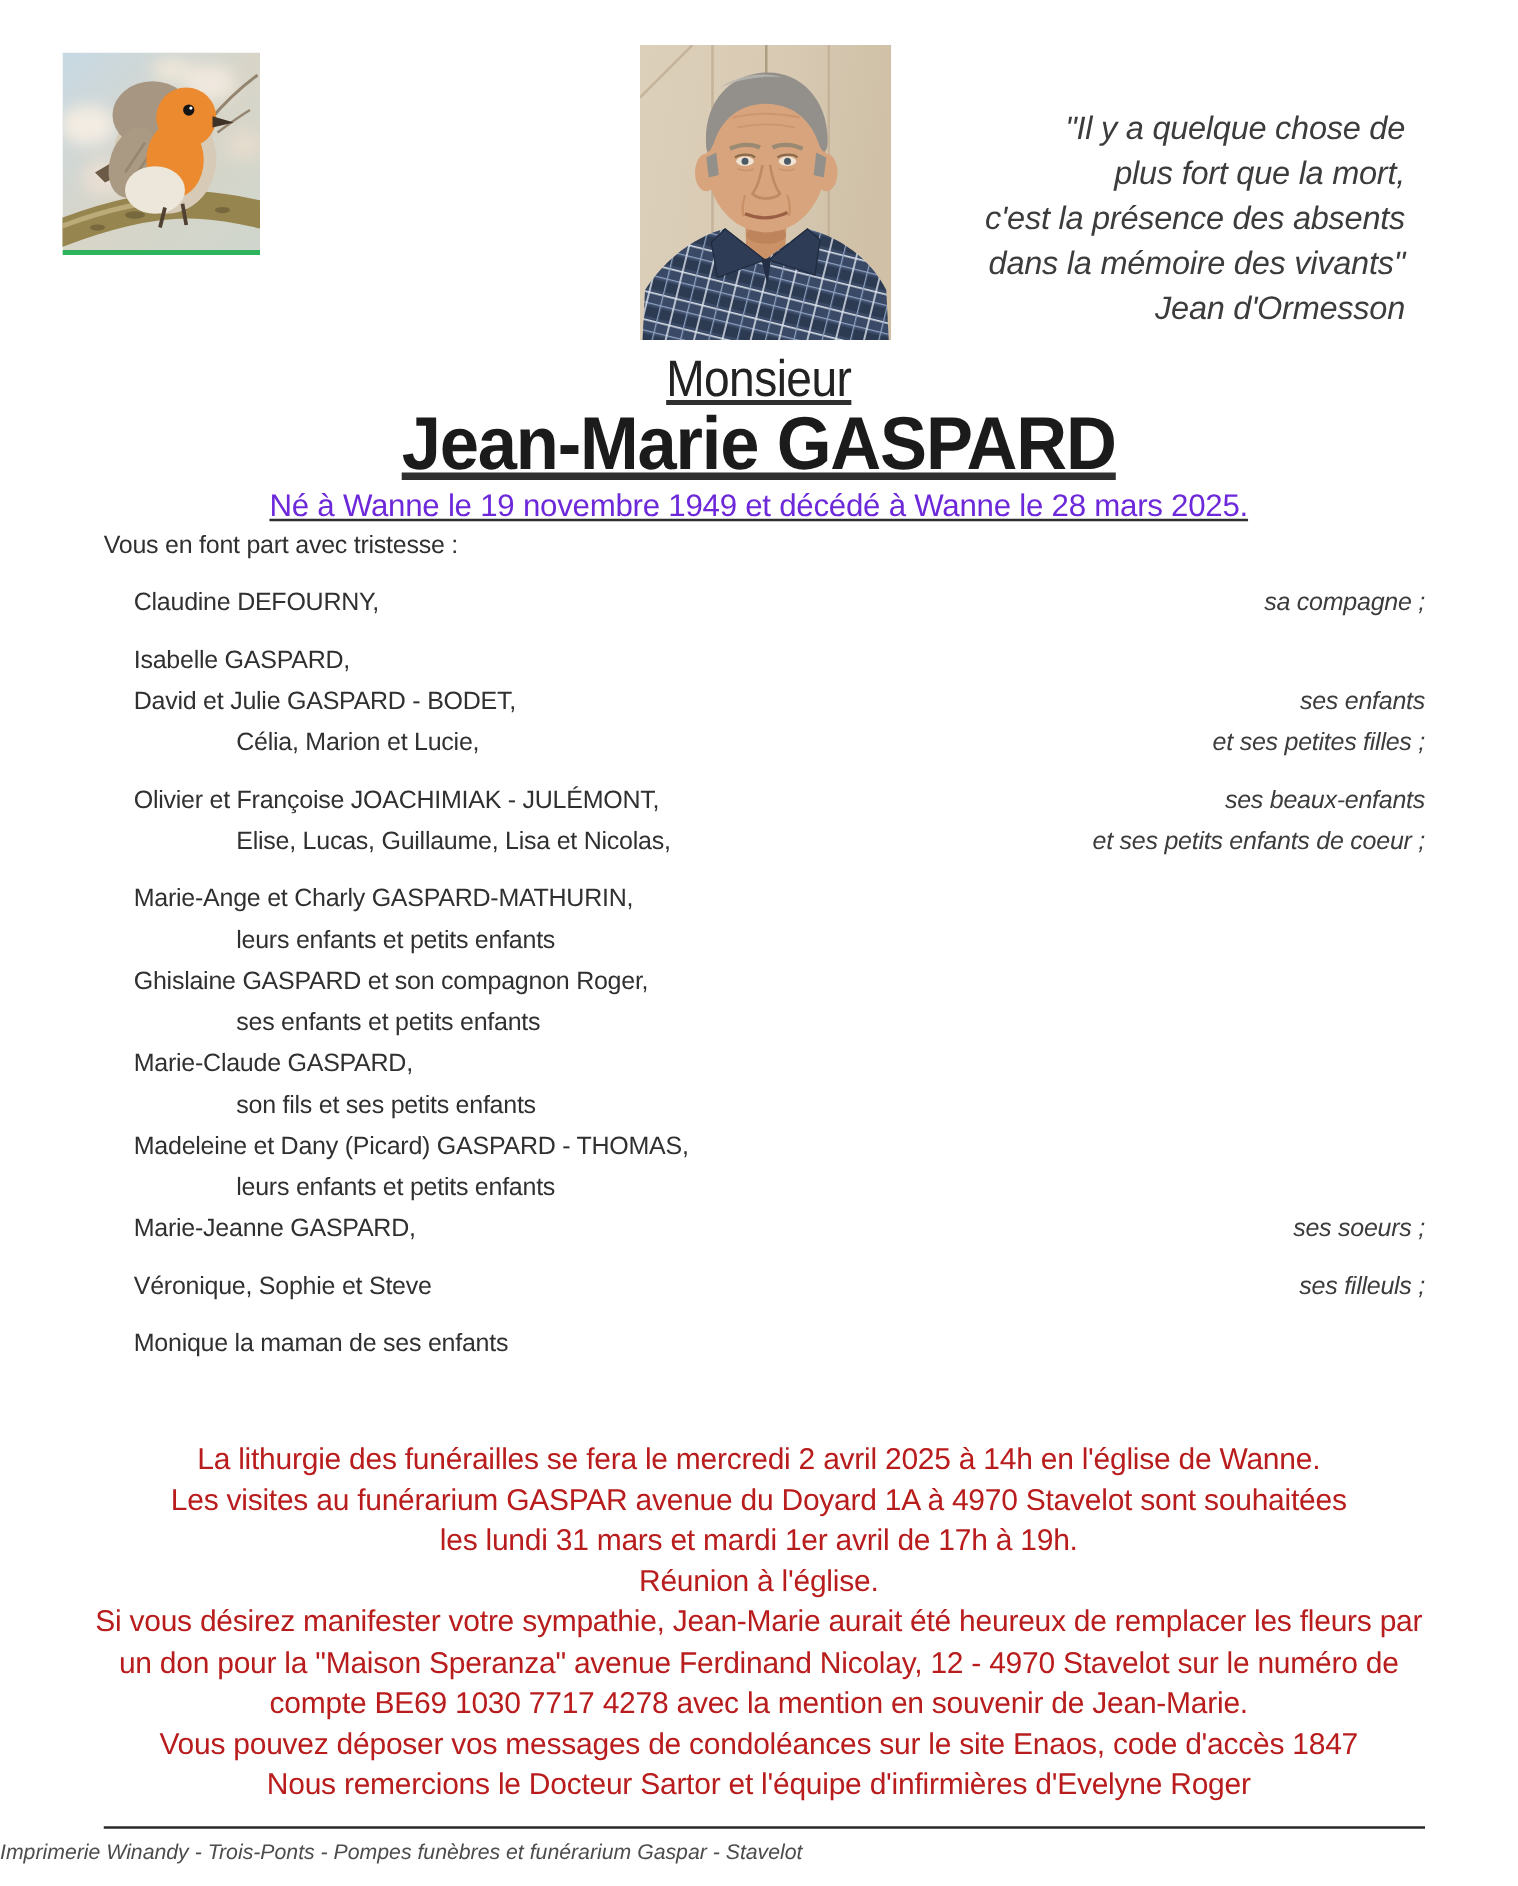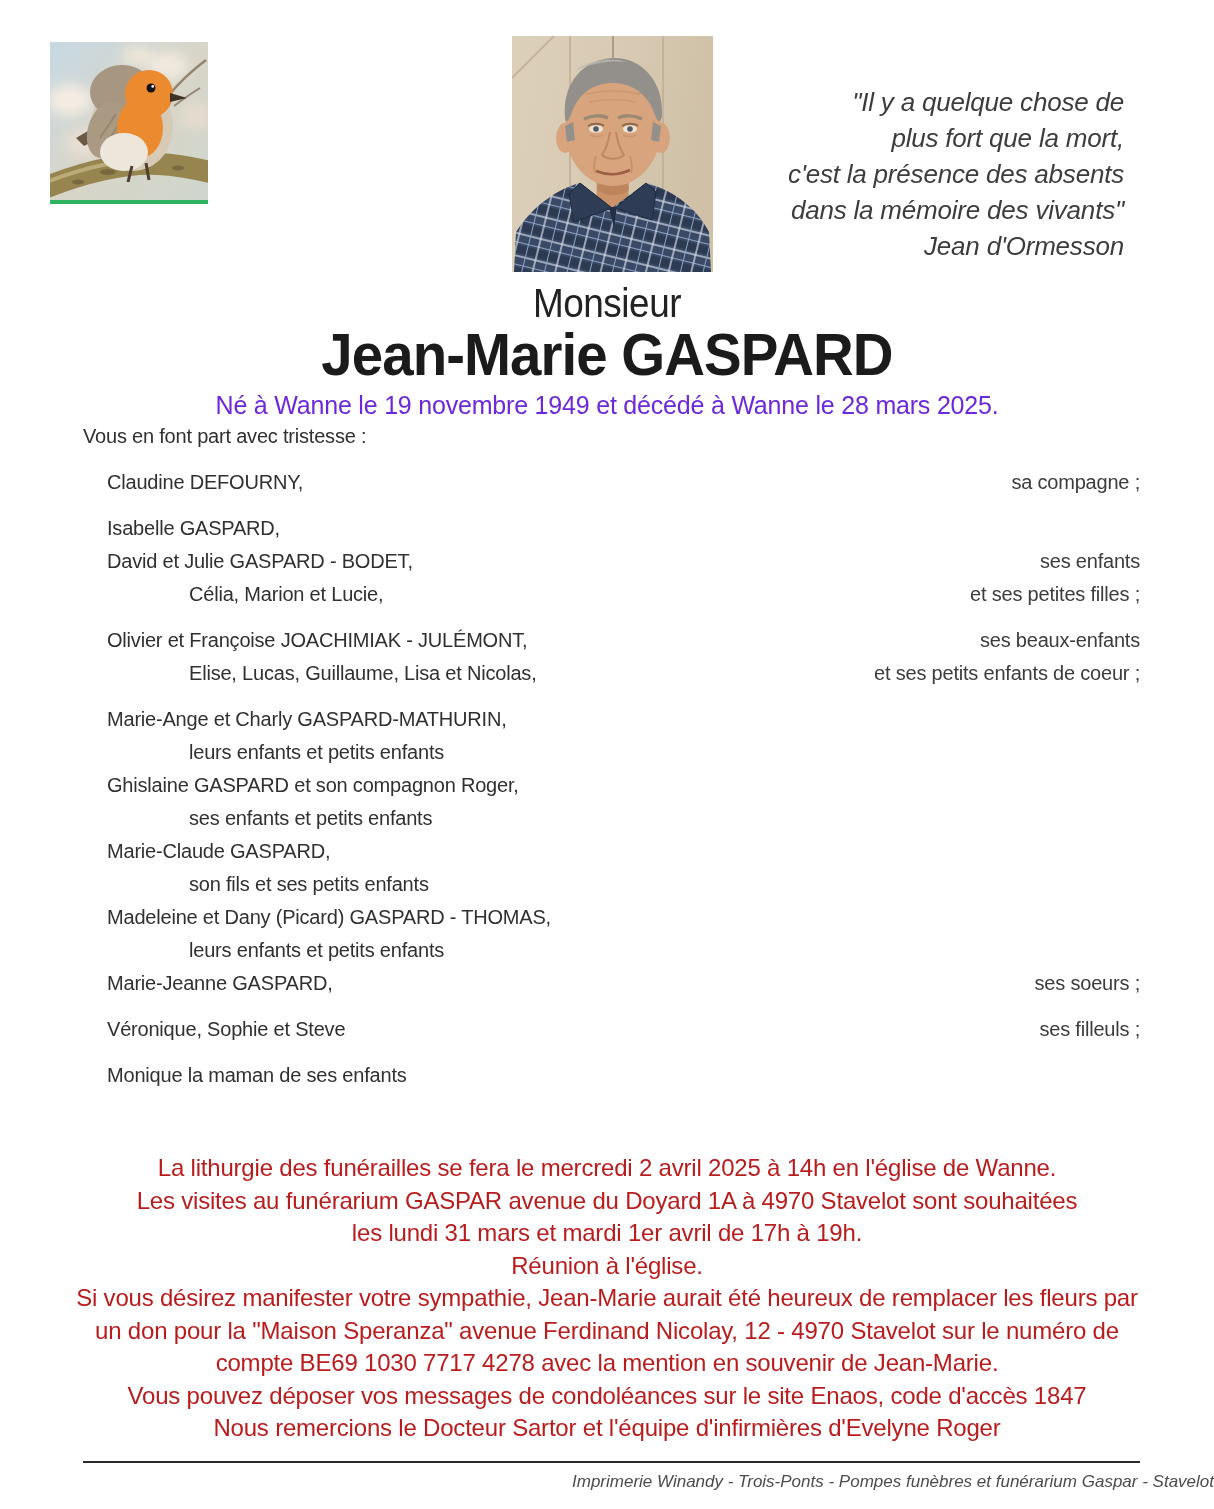--- a/index.html
+++ b/index.html
@@ -17,55 +17,55 @@
   .photo.portrait{left:512px;top:36px;width:201px;height:236px;}
   .photo svg{display:block;}
   
   .quote{
     position:absolute;top:84px;right:90px;width:400px;
     text-align:right;font-style:italic;
     font-size:26px;line-height:36px;color:#3c3c3c;
     letter-spacing:-0.2px;
   }
   
-  .title-block{position:absolute;top:281px;left:0;width:100%;text-align:center;}
+  .title-block{position:absolute;top:281px;left:0;width:100%;text-align:center;text-decoration:underline;}
   .salutation{
     font-size:41px;line-height:44px;color:#222;
     transform:scaleX(0.90);letter-spacing:-0.5px;
   }
   .deceased{
     font-size:60px;line-height:56px;font-weight:bold;color:#1b1b1b;
     transform:scaleX(0.94);letter-spacing:-1px;margin-top:2px;
   }
   .dates{font-size:25px;line-height:30px;margin-top:7px;color:#6d28d9;letter-spacing:-0.2px;}
   
   .family{
     position:absolute;left:83px;top:420px;width:1057px;
     font-size:20px;letter-spacing:-0.2px;color:#303030;
   }
   .intro{line-height:33px;}
   .row{display:flex;justify-content:space-between;line-height:33px;}
   .row .nm{white-space:pre;margin-left:24px;}
-  .row .rel{color:#3c3c3c;white-space:pre;text-align:center;}
+  .row .rel{font-style:italic;color:#3c3c3c;white-space:pre;text-align:center;}
   .row.ind .nm{padding-left:82px;}
   .row.gap{margin-top:13px;}
   
   .ceremony{
     position:absolute;top:1152px;left:0;width:100%;
     text-align:center;font-size:24px;line-height:32.5px;
     color:#b91c1c;letter-spacing:-0.2px;
   }
   
   .footer-rule{
     position:absolute;top:1461px;left:83px;width:1057px;
     border-top:2px solid #2a2a2a;height:0;
   }
   .footer{
     position:absolute;top:1470px;left:0;width:100%;
-    text-align:right;font-style:italic;font-size:17px;
+    text-align:left;font-style:italic;font-size:17px;
     line-height:24px;color:#4c4c4c;
   }
 </style>
 </head>
 <body>
 
 <div class="page">
 
   <div class="photo robin">
     <svg width="158" height="162" viewBox="0 0 158 162">

